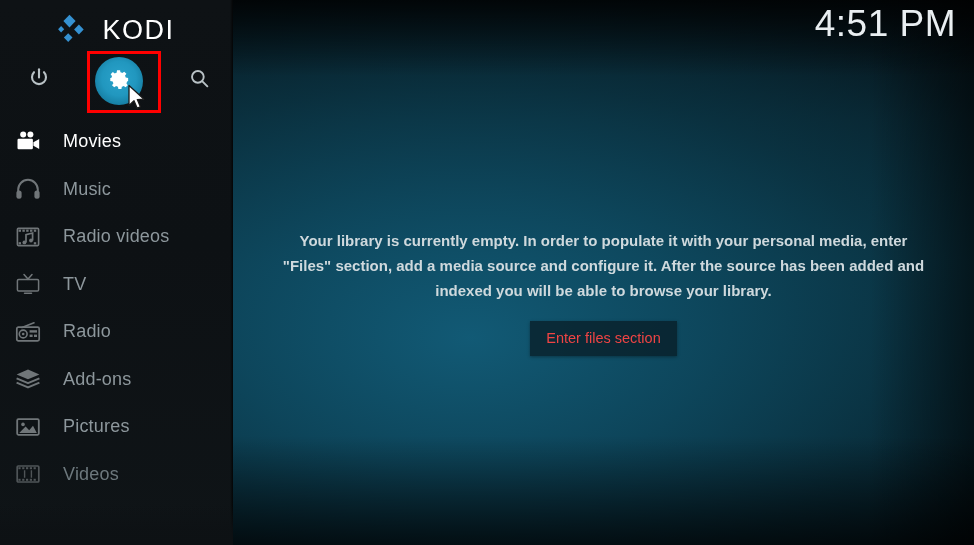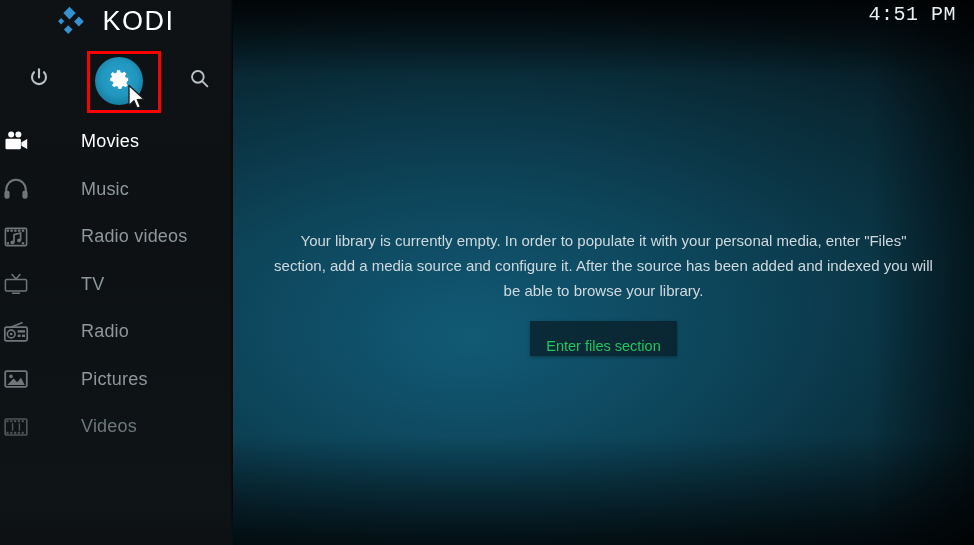--- a/index.html
+++ b/index.html
@@ -42,58 +42,58 @@
       linear-gradient(180deg, rgba(0,0,0,0.78) 0%, rgba(0,0,0,0.0) 14%, rgba(0,0,0,0.0) 80%, rgba(0,0,0,0.72) 100%),
       linear-gradient(90deg, rgba(0,0,0,0.0) 0%, rgba(0,0,0,0.0) 86%, rgba(0,0,0,0.55) 100%);
     pointer-events: none;
   }
 
   
   .clock {
     position: absolute;
     right: 18px;
     top: 3px;
-    font-size: 20px;
+    font-size: 37px;
     font-weight: 300;
     color: #e9eef1;
     letter-spacing: 0.5px;
     z-index: 6;
-    font-family: Liberation Mono, monospace;
+    font-family: Liberation Sans, sans-serif;
   }
 
   
   .empty-panel {
     position: absolute;
     left: 233px;
     top: 228px;
     width: 741px;
     text-align: center;
     z-index: 5;
   }
   .empty-text {
     color: #cfd9dd;
     font-size: 15px;
     line-height: 25px;
     width: 660px;
     margin: 0 auto;
-    font-weight: 400;
+    font-weight: 700;
   }
   .btn-row {
     margin-top: 18px;
     display: flex;
     justify-content: center;
     gap: 20px;
   }
   .kbtn {
     background: rgba(8,26,34,0.72);
     border: none;
-    color: #22c55e;
+    color: #ef4444;
     font-size: 14.5px;
     font-family: "Liberation Sans", sans-serif;
-    padding: 8px 16px;
+    padding: 0 16px;
     height: 35px;
     line-height: 35px;
     cursor: pointer;
     box-shadow: 0 1px 3px rgba(0,0,0,0.35);
     white-space: nowrap;
   }
 
   
   .sidebar {
     position: absolute;
@@ -112,21 +112,21 @@
     background: linear-gradient(90deg, rgba(0,0,0,0.0), rgba(0,0,0,0.75));
   }
 
   
   .logo-row {
     position: absolute;
     left: 0; top: 6px;
     width: 233px;
     height: 40px;
     display: flex;
-    align-items: flex-start;
+    align-items: flex-end;
     justify-content: center;
     gap: 10px;
   }
   .logo-mark { width: 34px; height: 32px; }
   .logo-text {
     color: #ffffff;
     font-size: 27px;
     font-weight: 400;
     letter-spacing: 1.5px;
   }
@@ -183,22 +183,22 @@
   .menu {
     position: absolute;
     left: 0;
     top: 118px;
     width: 233px;
   }
   .menu-item {
     display: flex;
     align-items: center;
     height: 47.5px;
+    padding-left: 12px;
     cursor: pointer;
-    gap: 30px;
   }
   .menu-icon {
     width: 32px;
     height: 28px;
     display: flex;
     align-items: center;
     justify-content: center;
     flex: 0 0 32px;
   }
   .menu-label {
@@ -356,20 +356,30 @@
             <circle cx="8.2" cy="13.0" r="3.9" fill="none" stroke="#e4ebee" stroke-width="1.6"></circle>
             <circle cx="8.2" cy="13.0" r="1.3" fill="#e4ebee"></circle>
             <rect x="14.6" y="9.2" width="7.4" height="2.4" fill="#e4ebee"></rect>
             <rect x="14.6" y="13.6" width="3.0" height="2.4" fill="#e4ebee"></rect>
             <rect x="19.0" y="13.6" width="3.0" height="2.4" fill="#e4ebee"></rect>
           </svg>
         </span>
         <span class="menu-label">Radio</span>
       </div>
 
+      <div class="menu-item">
+        <span class="menu-icon">
+          <svg viewBox="0 0 26 22" width="26" height="22">
+            <path d="M13 1.6 L24.4 6.4 L13 11.2 L1.6 6.4 Z" fill="#e4ebee"></path>
+            <path d="M1.6 10.4 L13 15.2 L24.4 10.4" fill="none" stroke="#e4ebee" stroke-width="2.0" stroke-linejoin="round"></path>
+            <path d="M1.6 14.6 L13 19.4 L24.4 14.6" fill="none" stroke="#e4ebee" stroke-width="2.0" stroke-linejoin="round"></path>
+          </svg>
+        </span>
+        <span class="menu-label">Add-ons</span>
+      </div>
 
       <div class="menu-item">
         <span class="menu-icon">
           <svg viewBox="0 0 26 22" width="26" height="22">
             <rect x="2.2" y="3.2" width="21.6" height="15.6" rx="1.2" fill="none" stroke="#e4ebee" stroke-width="1.8"></rect>
             <circle cx="8.0" cy="8.4" r="1.8" fill="#e4ebee"></circle>
             <path d="M4.2 17.0 L10.6 10.6 L14.2 14.2 L18.0 9.8 L21.8 17.0 Z" fill="#e4ebee"></path>
           </svg>
         </span>
         <span class="menu-label">Pictures</span>

